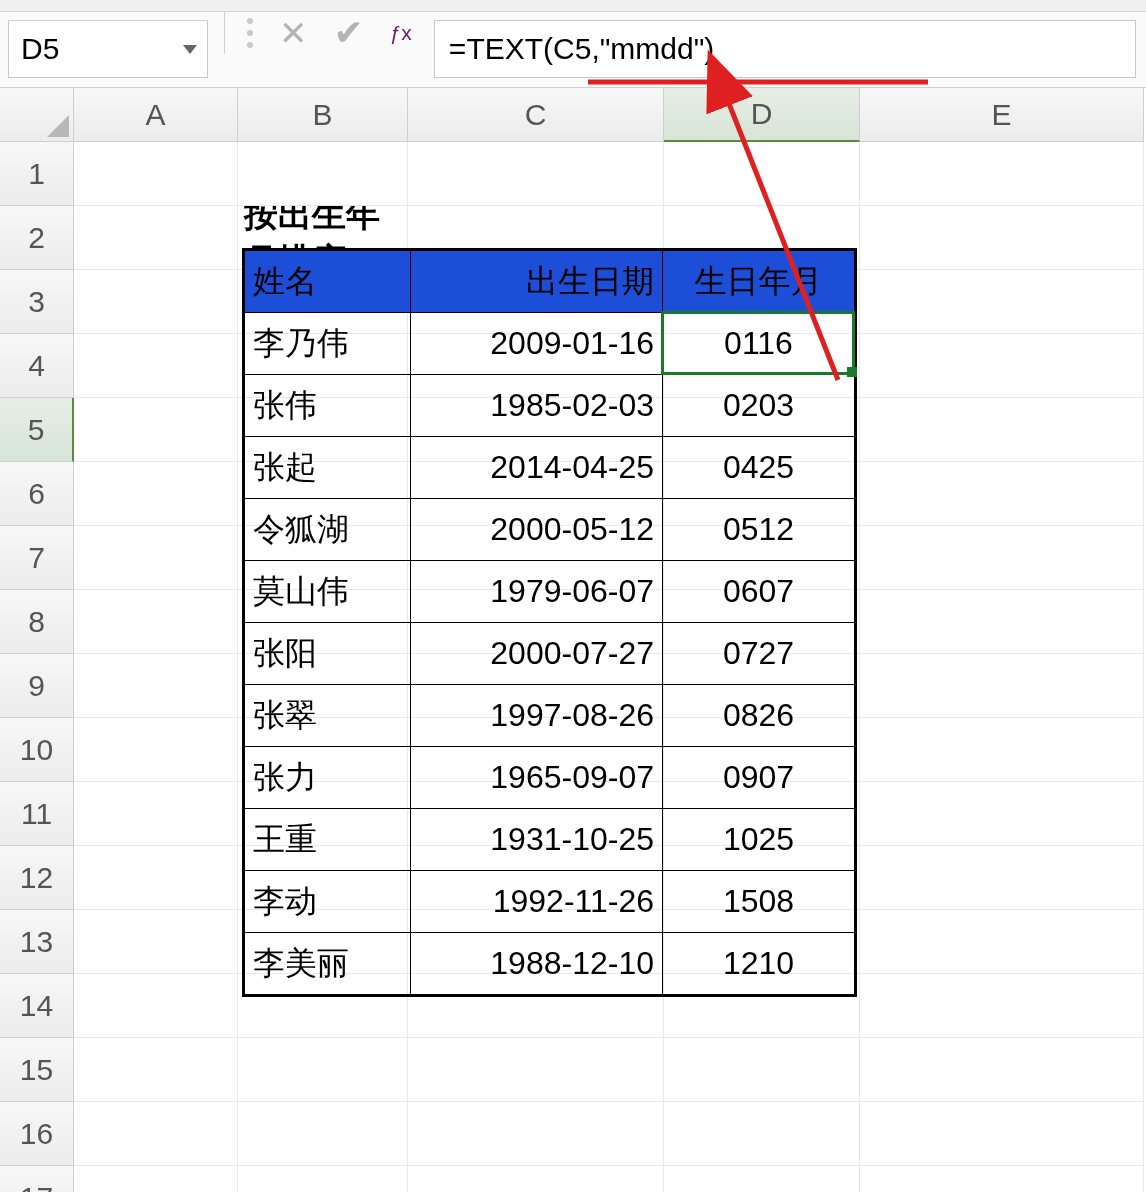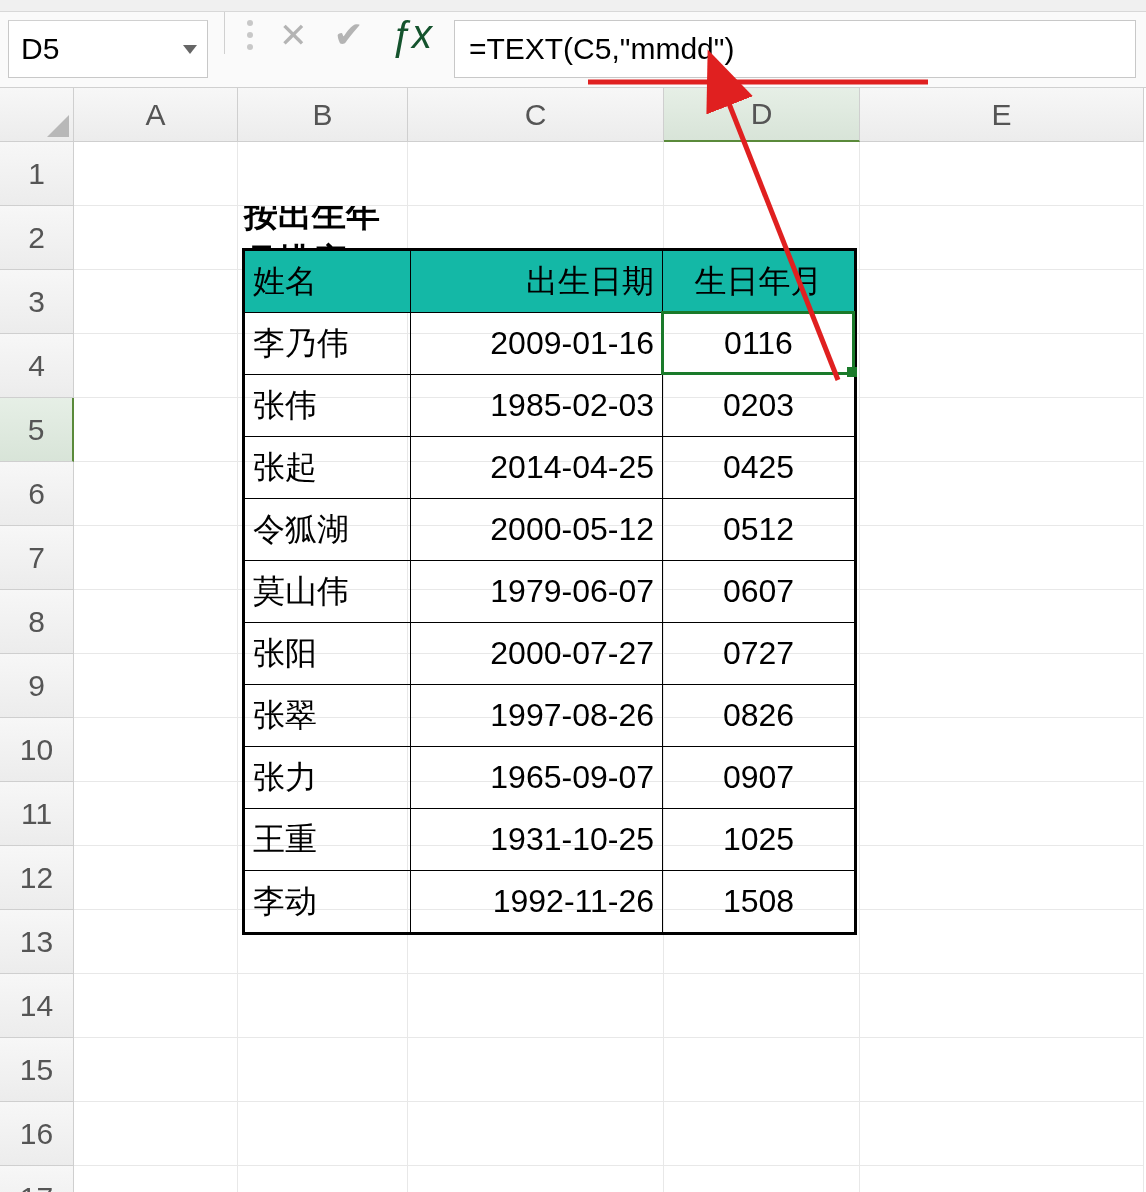--- a/index.html
+++ b/index.html
@@ -60,21 +60,21 @@
   .fb-icons .dots span{
     width:6px;height:6px;background:#c8c8c8;border-radius:50%;
   }
   .fb-icons .x {
     font-size: 34px; font-weight: 300;
   }
   .fb-icons .chk {
     font-size: 36px; font-weight: 300;
   }
   .fb-icons .fx {
-    font-style: italic; font-size: 40px; color:#14532d;
+    font-size: 21px; color:#701a75;
   }
   .formula-input {
     flex: 1;
     background: #fff;
     border: 1px solid #c8c8c8;
     height: 58px;
     margin: 8px 10px 8px 6px;
     padding: 0 14px;
     display:flex;
     align-items:center;
@@ -147,21 +147,21 @@
   }
   .tb-wrap td, .tb-wrap th{
     border: 1px solid #000;
     font-size: 32px;
     height: 62px;
     padding: 0 8px;
     font-weight: normal;
     text-align:left;
   }
   .tb-wrap th{
-    background: #14b8a6;
+    background: #1d4ed8;
   }
   .cB{width:166px;}
   .cC{width:252px; text-align:right !important;}
   .cD{width:192px; text-align:center !important;}
   .sel-cell{
     position:absolute;
     border: 3px solid #1a7a2a;
     box-shadow: 0 0 0 1px #fff inset;
     pointer-events:none;
   }
@@ -399,20 +399,25 @@
         <tr>
     <td class="cB">王重</td>
     <td class="cC">1931-10-25</td>
     <td class="cD">1025</td>
   </tr>
         <tr>
     <td class="cB">李动</td>
     <td class="cC">1992-11-26</td>
     <td class="cD">1508</td>
   </tr>
+        <tr>
+    <td class="cB">李美丽</td>
+    <td class="cC">1988-12-10</td>
+    <td class="cD">1210</td>
+  </tr>
       </tbody>
     </table>
 </div>
 
 <div class="sel-cell" id="selbox" style="left: 660.5px; top: 310.5px; width: 194px; height: 64px;">
   <div class="handle"></div>
 </div>
 
 <svg class="annot" width="1146" height="1192">
   <defs>

